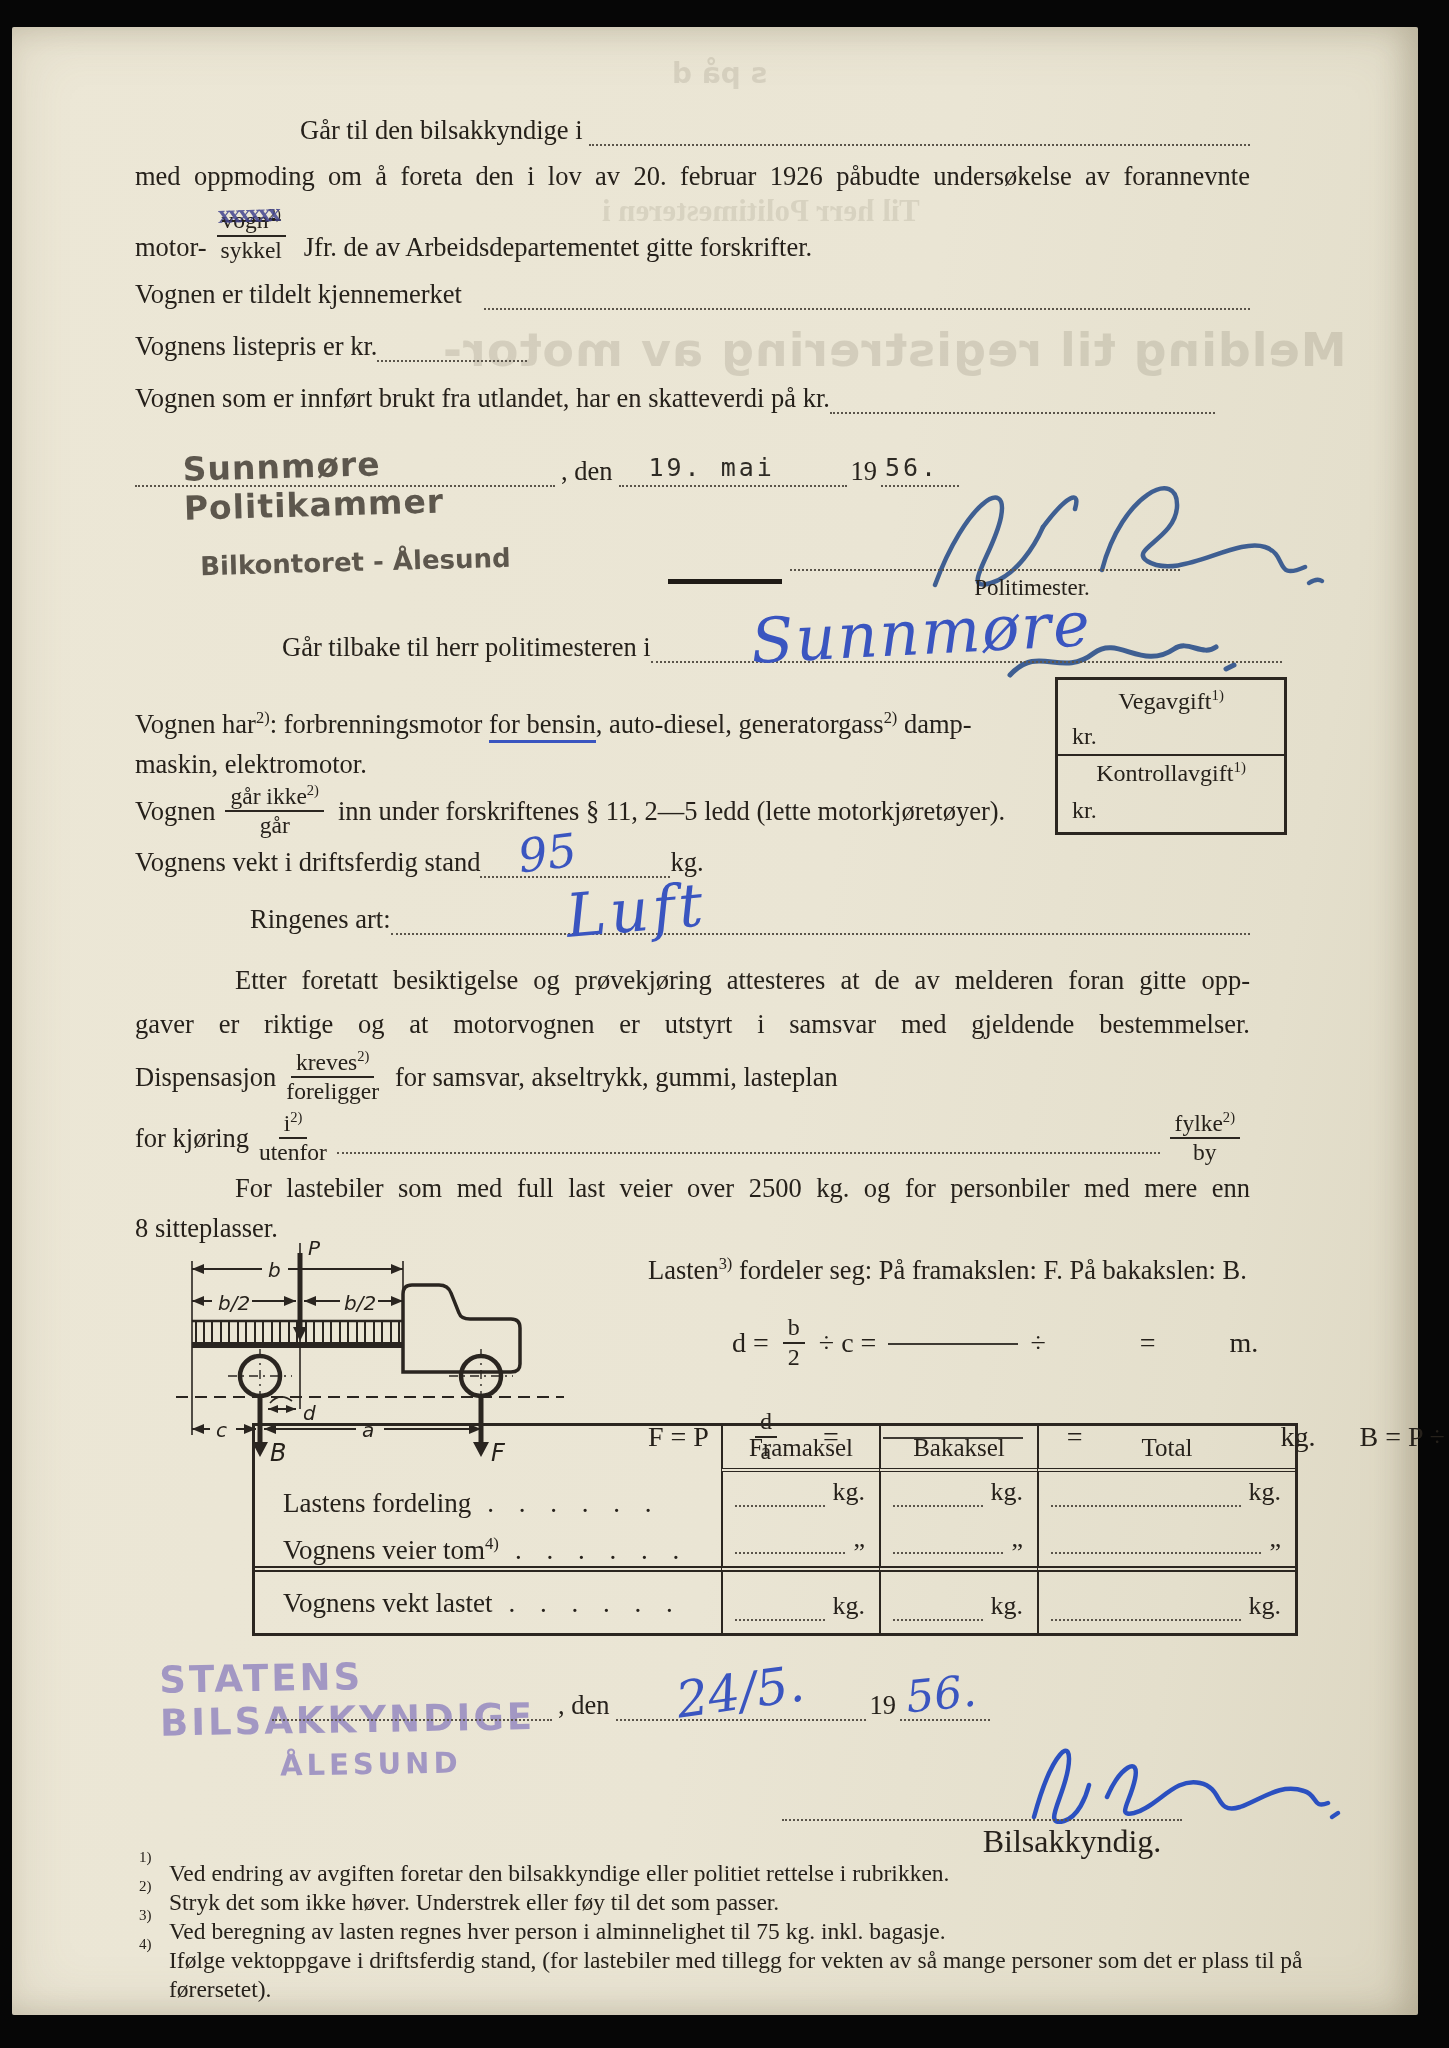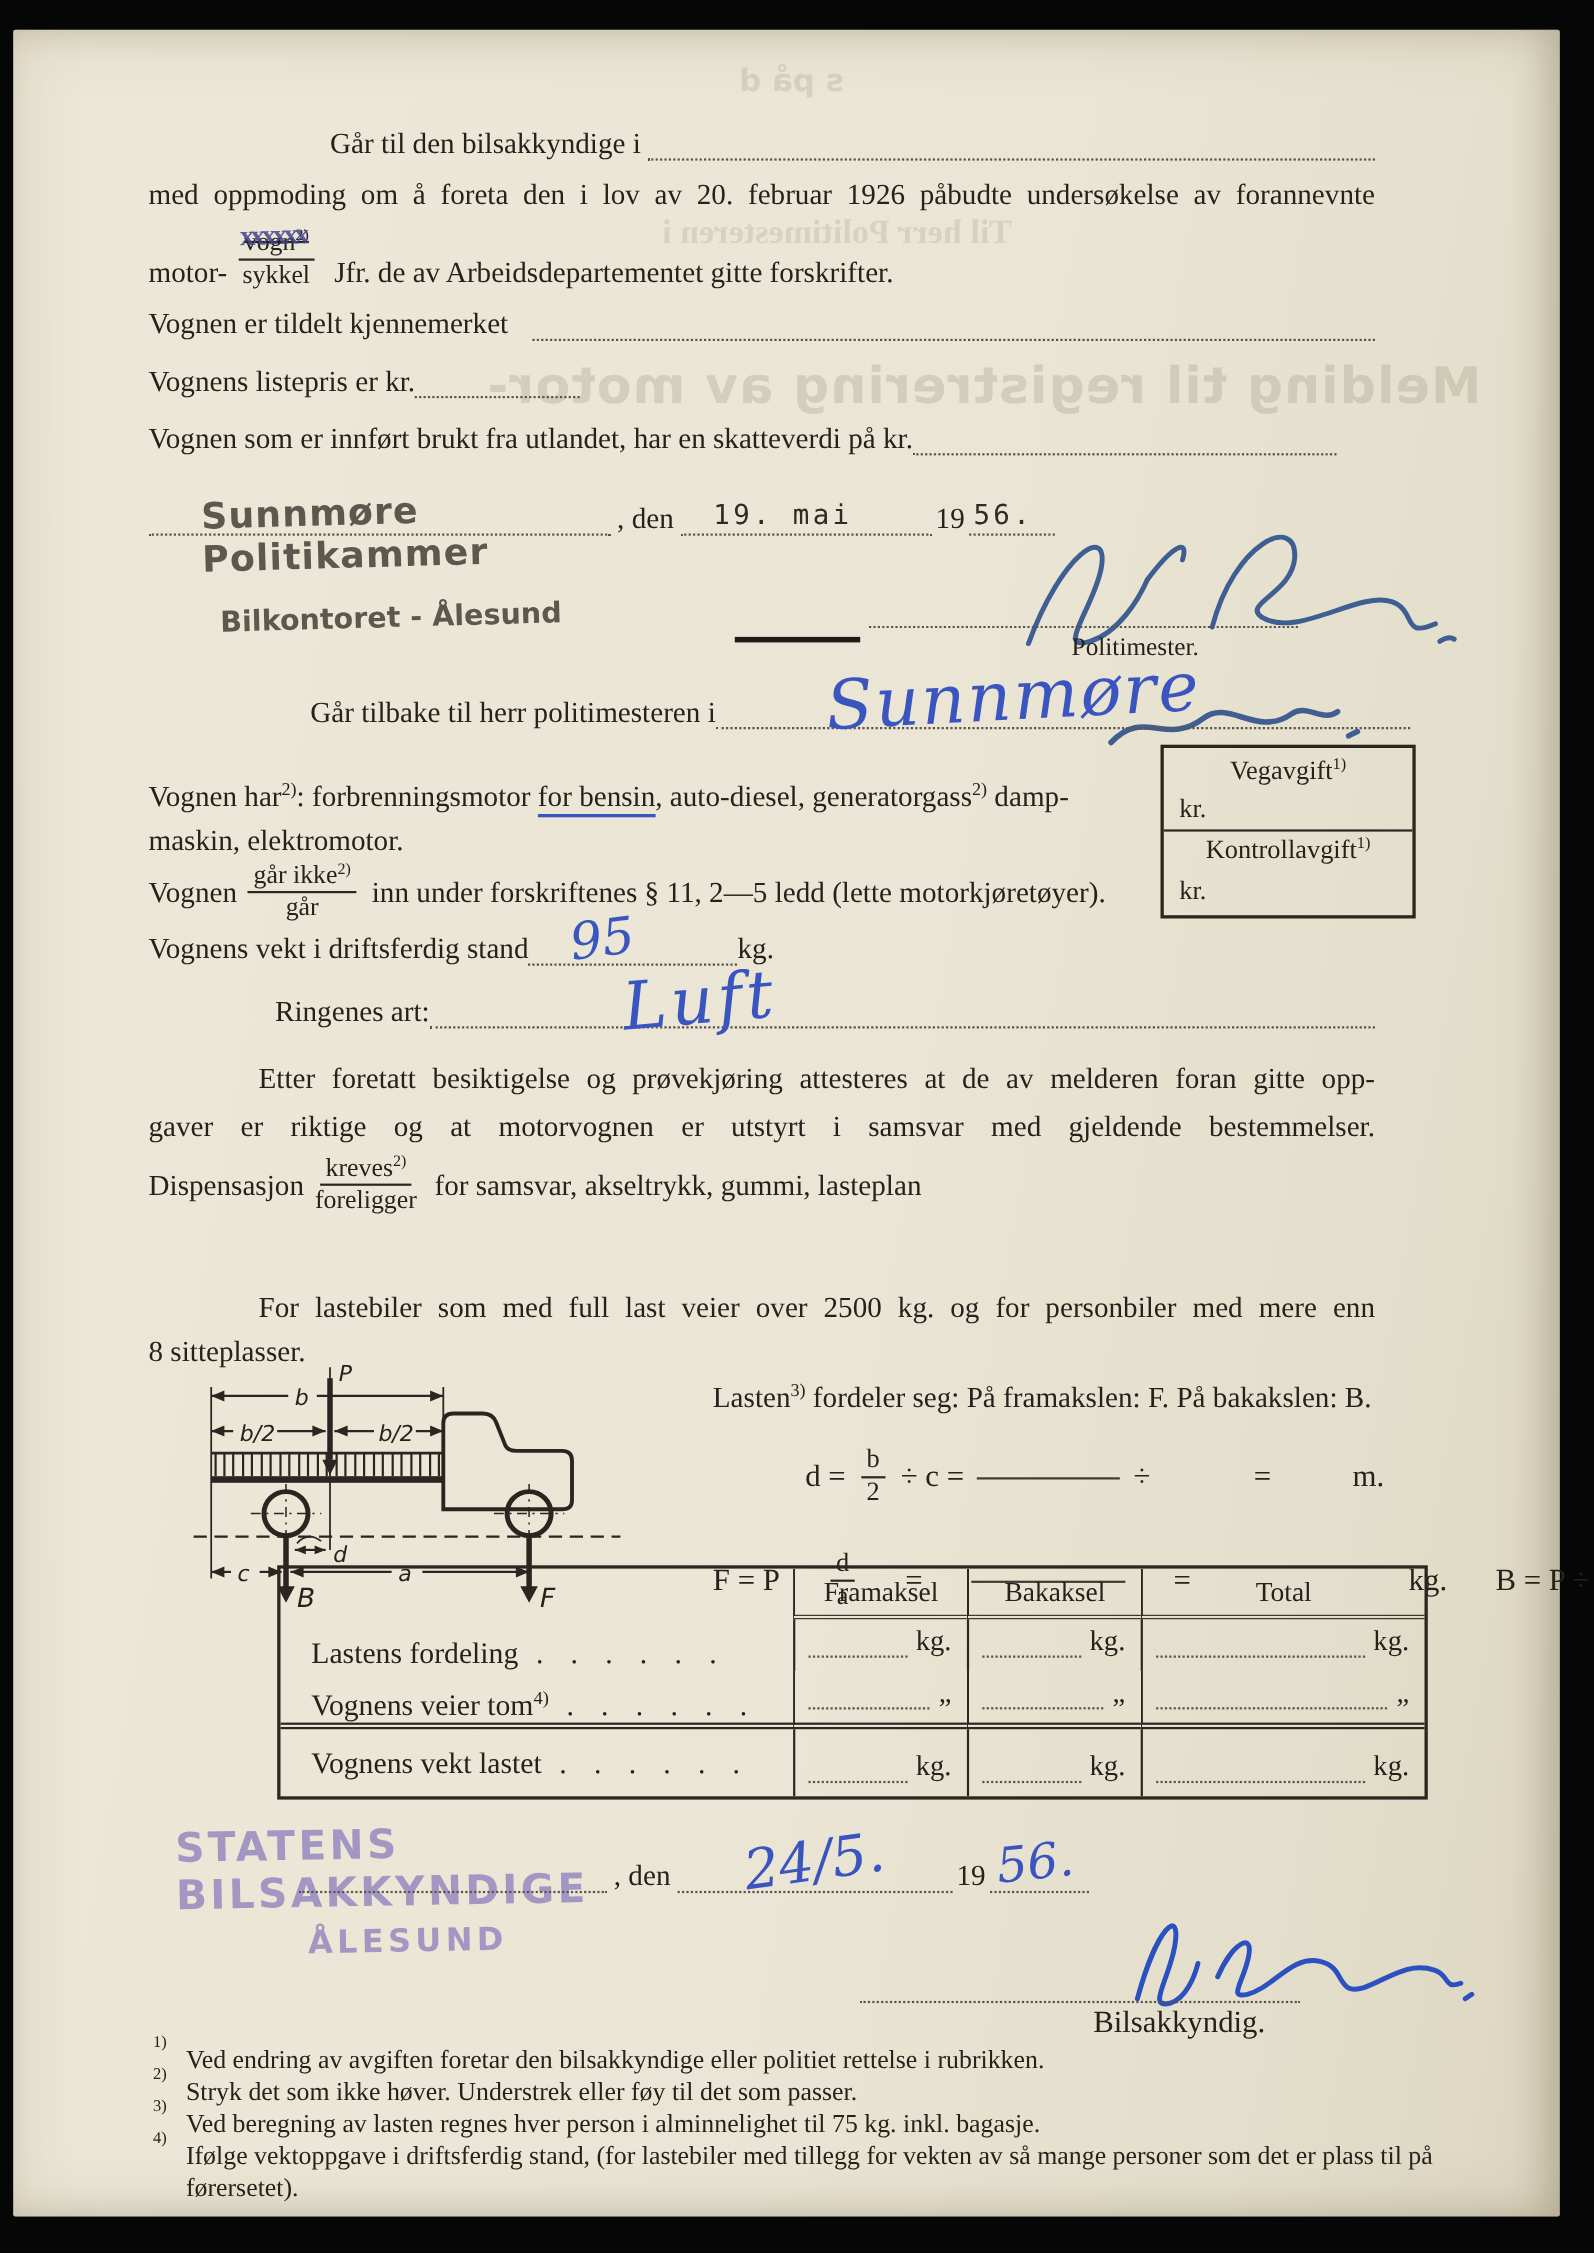--- a/index.html
+++ b/index.html
@@ -186,20 +186,32 @@
 
   <div class="row" style="left:123px;top:1022px;align-items:center;height:56px;">
     <span>Dispensasjon</span>
     <span class="frac">
       <span class="ftop"><span>kreves</span><sup>2)</sup></span>
       <span class="fbot">foreligger</span>
     </span>
     <span style="margin-left:6px;">for samsvar, akseltrykk, gummi, lasteplan</span>
   </div>
 
+  <div class="row" style="left:123px;top:1082px;align-items:center;height:58px;width:1115px;">
+    <span>for kjøring</span>
+    <span class="frac">
+      <span class="ftop"><span>i</span><sup>2)</sup></span>
+      <span class="fbot">utenfor</span>
+    </span>
+    <span class="lead" style="align-self:center;margin-top:26px;"></span>
+    <span class="frac">
+      <span class="ftop"><span>fylke</span><sup>2)</sup></span>
+      <span class="fbot">by</span>
+    </span>
+  </div>
 
   <div class="abs just" style="left:123px;top:1146px;width:1115px;font-size:26.5px;text-indent:100px;">For lastebiler som med full last veier over 2500 kg. og for personbiler med mere enn</div>
   <div class="abs" style="left:123px;top:1186px;font-size:26.5px;">8 sitteplasser.</div>
 
   <svg class="abs" style="left:128px;top:1212px;" width="445" height="240" viewBox="0 0 445 240">
     <g stroke="#2a2520" fill="none" stroke-width="1.6">
       <line x1="52" y1="22" x2="52" y2="196"></line>
       <line x1="263" y1="22" x2="263" y2="80"></line>
       <line x1="160" y1="4" x2="160" y2="170"></line>
     </g>
@@ -377,21 +389,21 @@
   </div>
 
   <svg class="abs" style="left:1000px;top:1698px;" width="330" height="120" viewBox="0 0 330 120">
     <g fill="none" stroke="#2b50c0" stroke-width="4.5" stroke-linecap="round">
       <path d="M22,92 C40,26 62,8 56,44 C51,74 30,102 52,96 C66,92 74,72 77,60"></path>
       <path d="M95,72 C108,42 128,30 123,54 C118,78 104,92 122,88 C146,82 162,52 188,58 C212,63 202,90 228,82 C250,74 268,58 292,66 C306,70 300,84 316,78"></path>
       <path d="M320,92 L326,88"></path>
     </g>
   </svg>
   <div class="abs" style="left:770px;top:1788px;width:400px;border-bottom:2px dotted #5a544a;height:4px;"></div>
-  <div class="abs" style="left:930px;top:1796px;width:260px;text-align:center;font-size:28px;">Bilsakkyndig.</div>
+  <div class="abs" style="left:930px;top:1796px;width:260px;text-align:center;font-size:32px;">Bilsakkyndig.</div>
 
   <div class="abs" style="left:123px;top:1832px;">
     <div class="fn"><sup class="mk">1)</sup><span>Ved endring av avgiften foretar den bilsakkyndige eller politiet rettelse i rubrikken.</span></div>
     <div class="fn"><sup class="mk">2)</sup><span>Stryk det som ikke høver.  Understrek eller føy til det som passer.</span></div>
     <div class="fn"><sup class="mk">3)</sup><span>Ved beregning av lasten regnes hver person i alminnelighet til 75 kg. inkl. bagasje.</span></div>
     <div class="fn"><sup class="mk">4)</sup><span>Ifølge vektoppgave i driftsferdig stand, (for lastebiler med tillegg for vekten av så mange personer som det er plass til på førersetet).</span></div>
   </div>
 
 </div>
 

